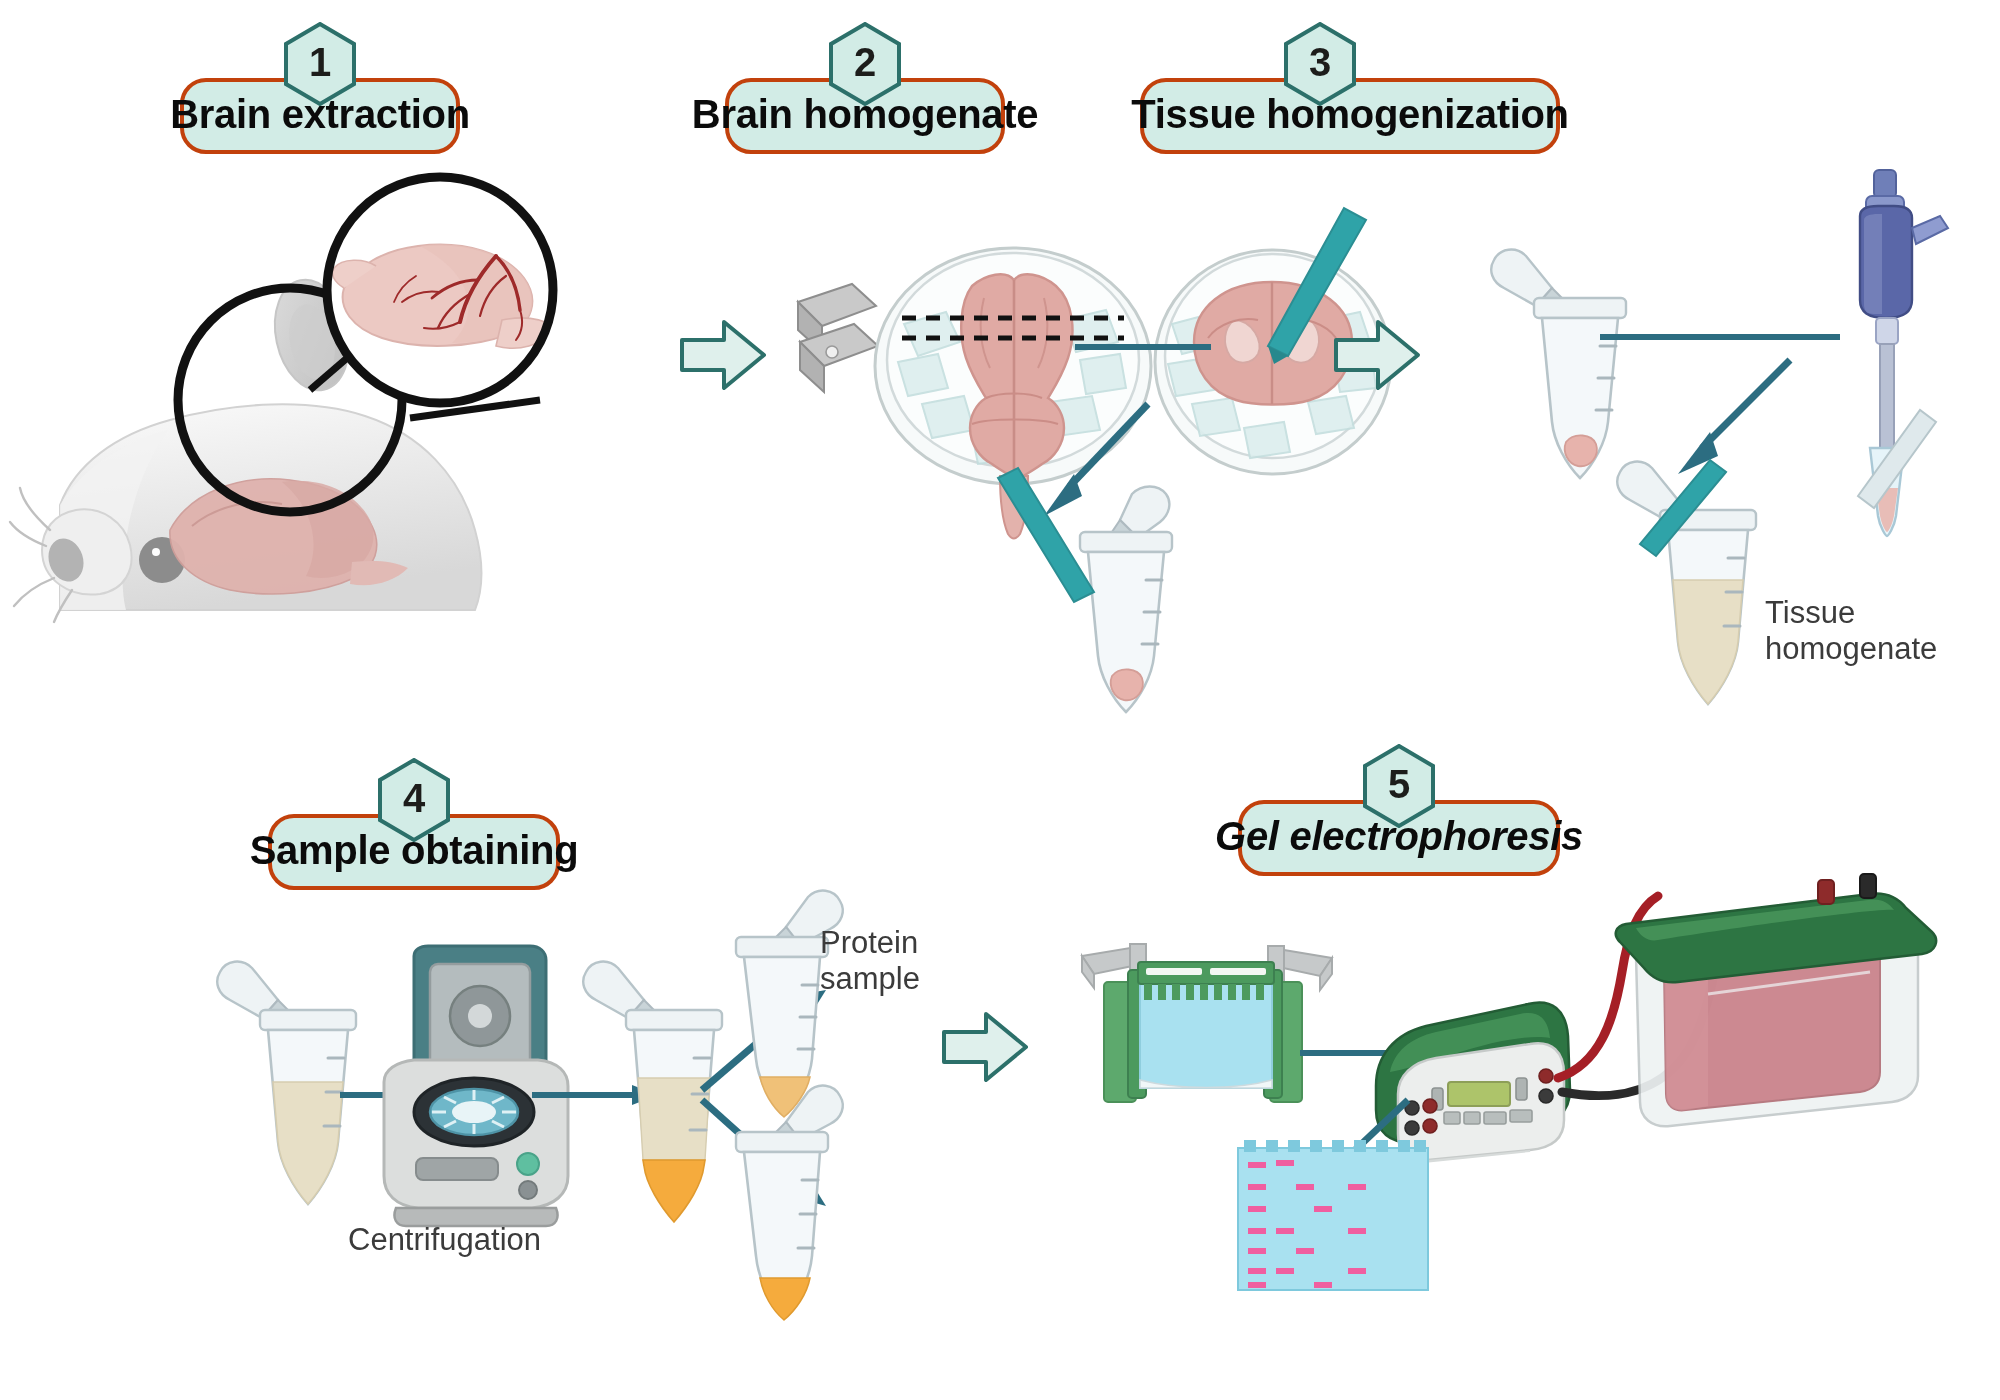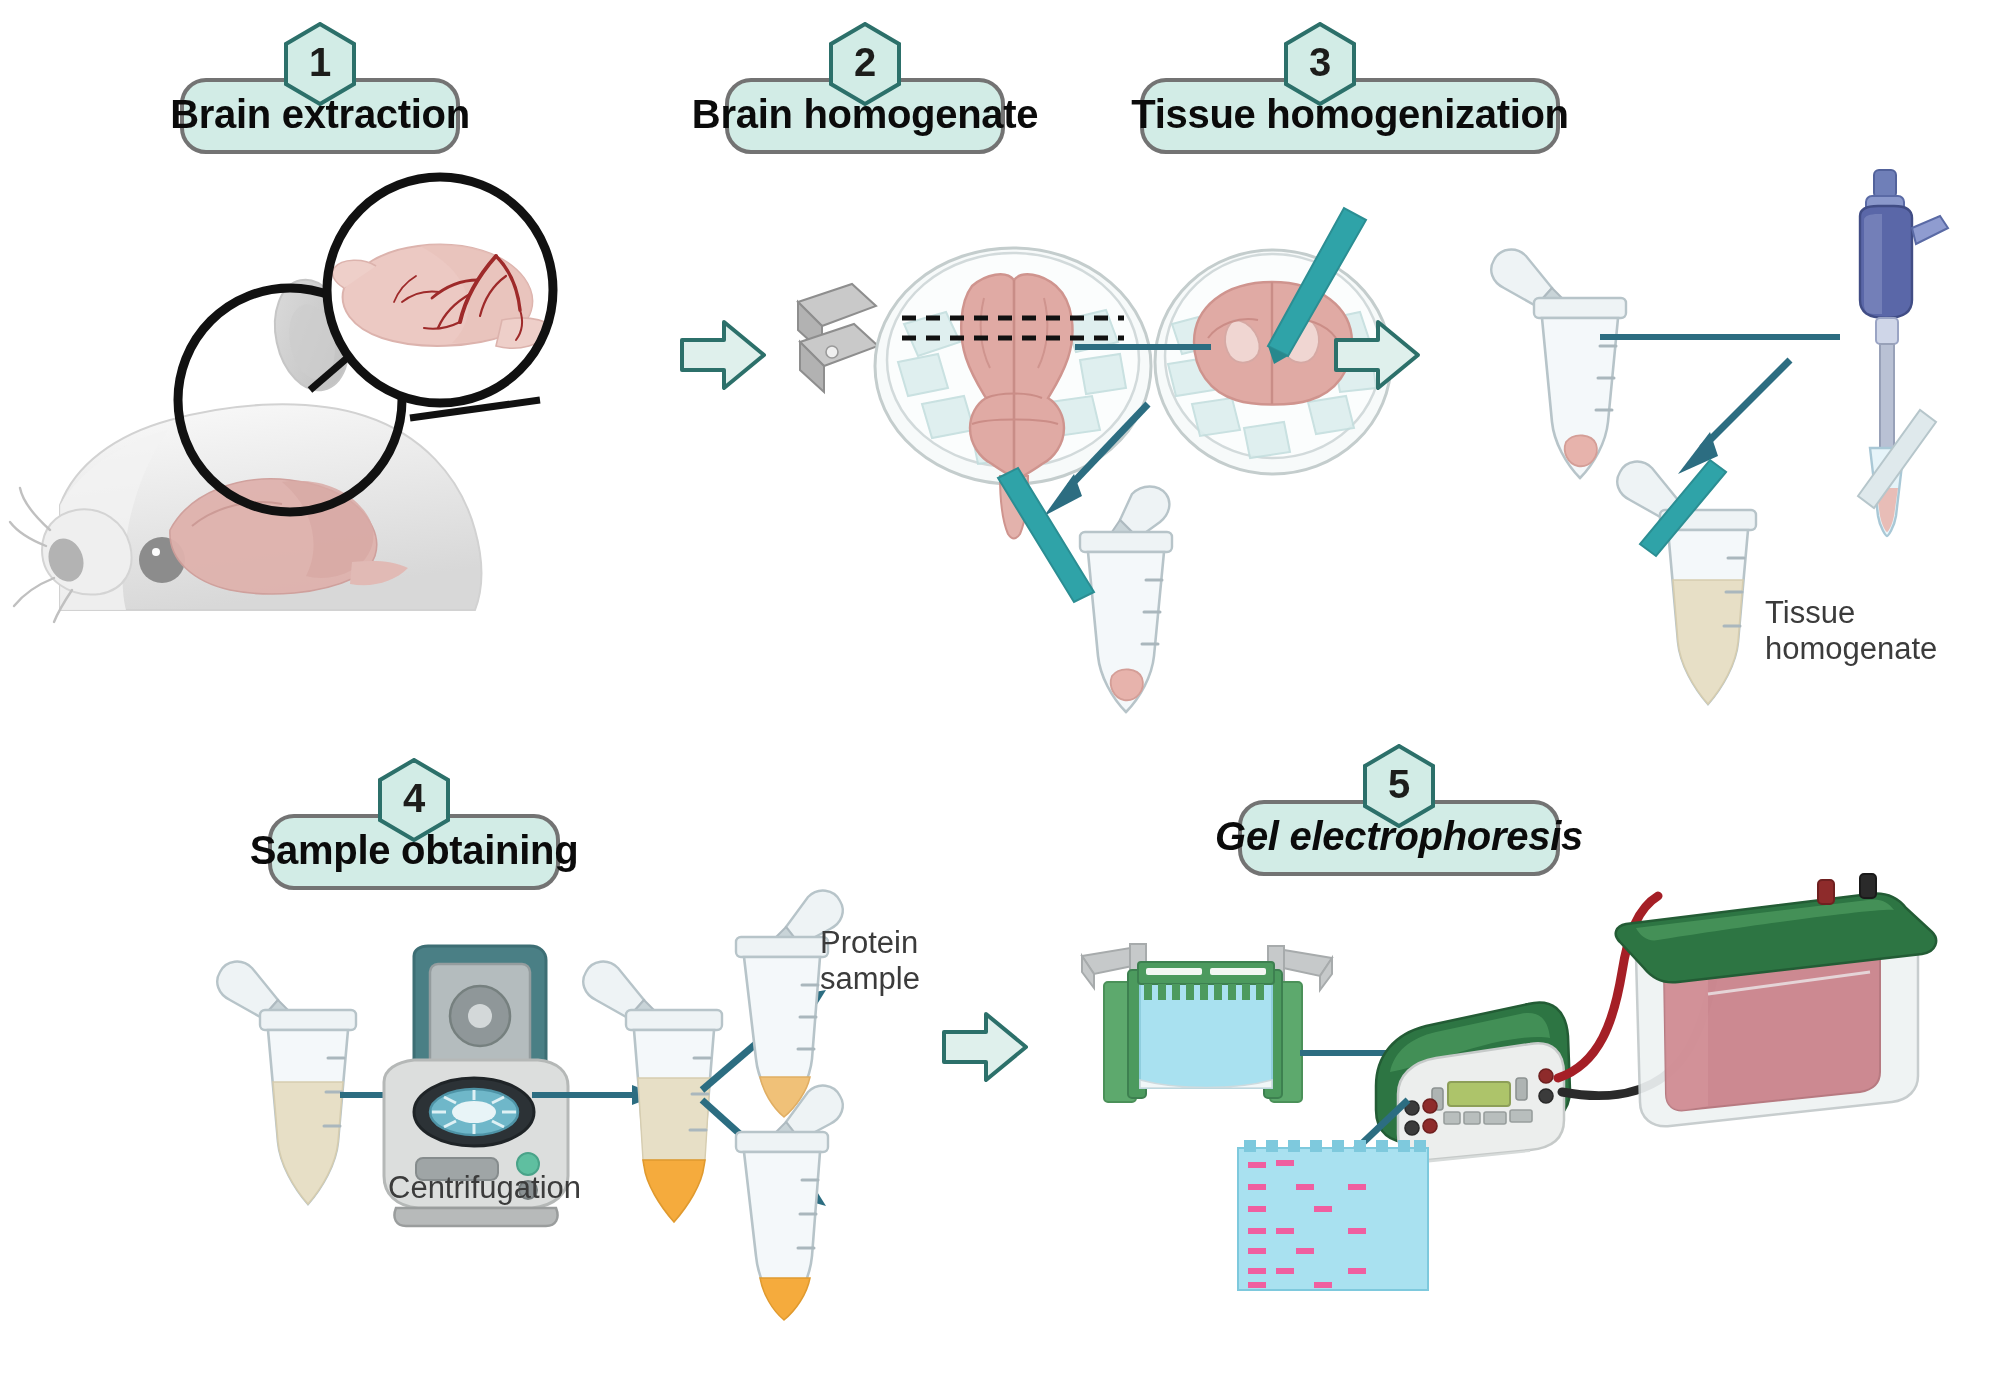--- a/index.html
+++ b/index.html
@@ -10,21 +10,21 @@
   
   .step{position:absolute;}
   .step .hexwrap{position:absolute;left:50%;transform:translateX(-50%);top:0;
       width:72px;height:84px;z-index:3;}
   .step .hexwrap svg{display:block;}
   .step .hexnum{position:absolute;left:0;top:0;width:72px;height:84px;
       display:flex;align-items:center;justify-content:center;
       font-size:40px;font-weight:bold;color:#1d1d1b;line-height:1;padding-bottom:4px;
       box-sizing:border-box;}
   .step .plate{position:absolute;top:56px;left:0;
-      background:#d2ece6;border:4px solid #737373;border-radius:26px;
+      background:#d2ece6;border:4px solid #c2410c;border-radius:26px;
       display:flex;align-items:center;justify-content:center;
       padding:10px 26px 13px 26px;box-sizing:border-box;z-index:2;}
   .step .plate span{font-size:40px;font-weight:bold;color:#0b0b0b;
       letter-spacing:-.3px;white-space:nowrap;}
 
   .plain-label{position:absolute;font-size:31px;color:#3b3b3b;line-height:1.16;}
 
   svg.art{position:absolute;overflow:visible;}
 </style>
 </head>
@@ -375,21 +375,21 @@
         <path d="M122 153 L134 147"></path>
   </g>
 
   <rect x="46" y="208" width="82" height="22" rx="7" fill="#9fa5a6" stroke="#868c8d" stroke-width="2"></rect>
   <circle cx="158" cy="214" r="11" fill="#5fbfa0" stroke="#4aa389" stroke-width="2"></circle>
   <circle cx="158" cy="240" r="9" fill="#8a9193" stroke="#737a7b" stroke-width="2"></circle>
 
   <path d="M26 258 L186 258 C190 268 186 276 176 276 L36 276 C26 276 22 268 26 258 Z" fill="#b7baba" stroke="#9a9d9d" stroke-width="2.5"></path>
 </svg>
 
-<div class="plain-label" style="left:348px;top:1170px;margin-left:40px;">
+<div class="plain-label" style="left:348px;top:1222px;">
   <div>Centrifugation</div>
 </div>
 
 <svg class="art" style="left:532px;top:1085px;" width="130" height="20" viewBox="0 0 130 20">
   <path d="M0 10 H104" stroke="#2c6d81" stroke-width="6" fill="none"></path>
   <path d="M126 10 L100 0 L100 20 Z" fill="#2c6d81"></path>
 </svg>
 
 <svg class="art" style="left:560px;top:960px;" width="220" height="310" viewBox="0 0 220 310">
   <path d="M58 8 C48 -2 32 0 26 12 C20 22 24 34 36 40 L68 58 L84 40 Z" fill="#eef3f5" stroke="#b7c4c9" stroke-width="2.4"></path>

